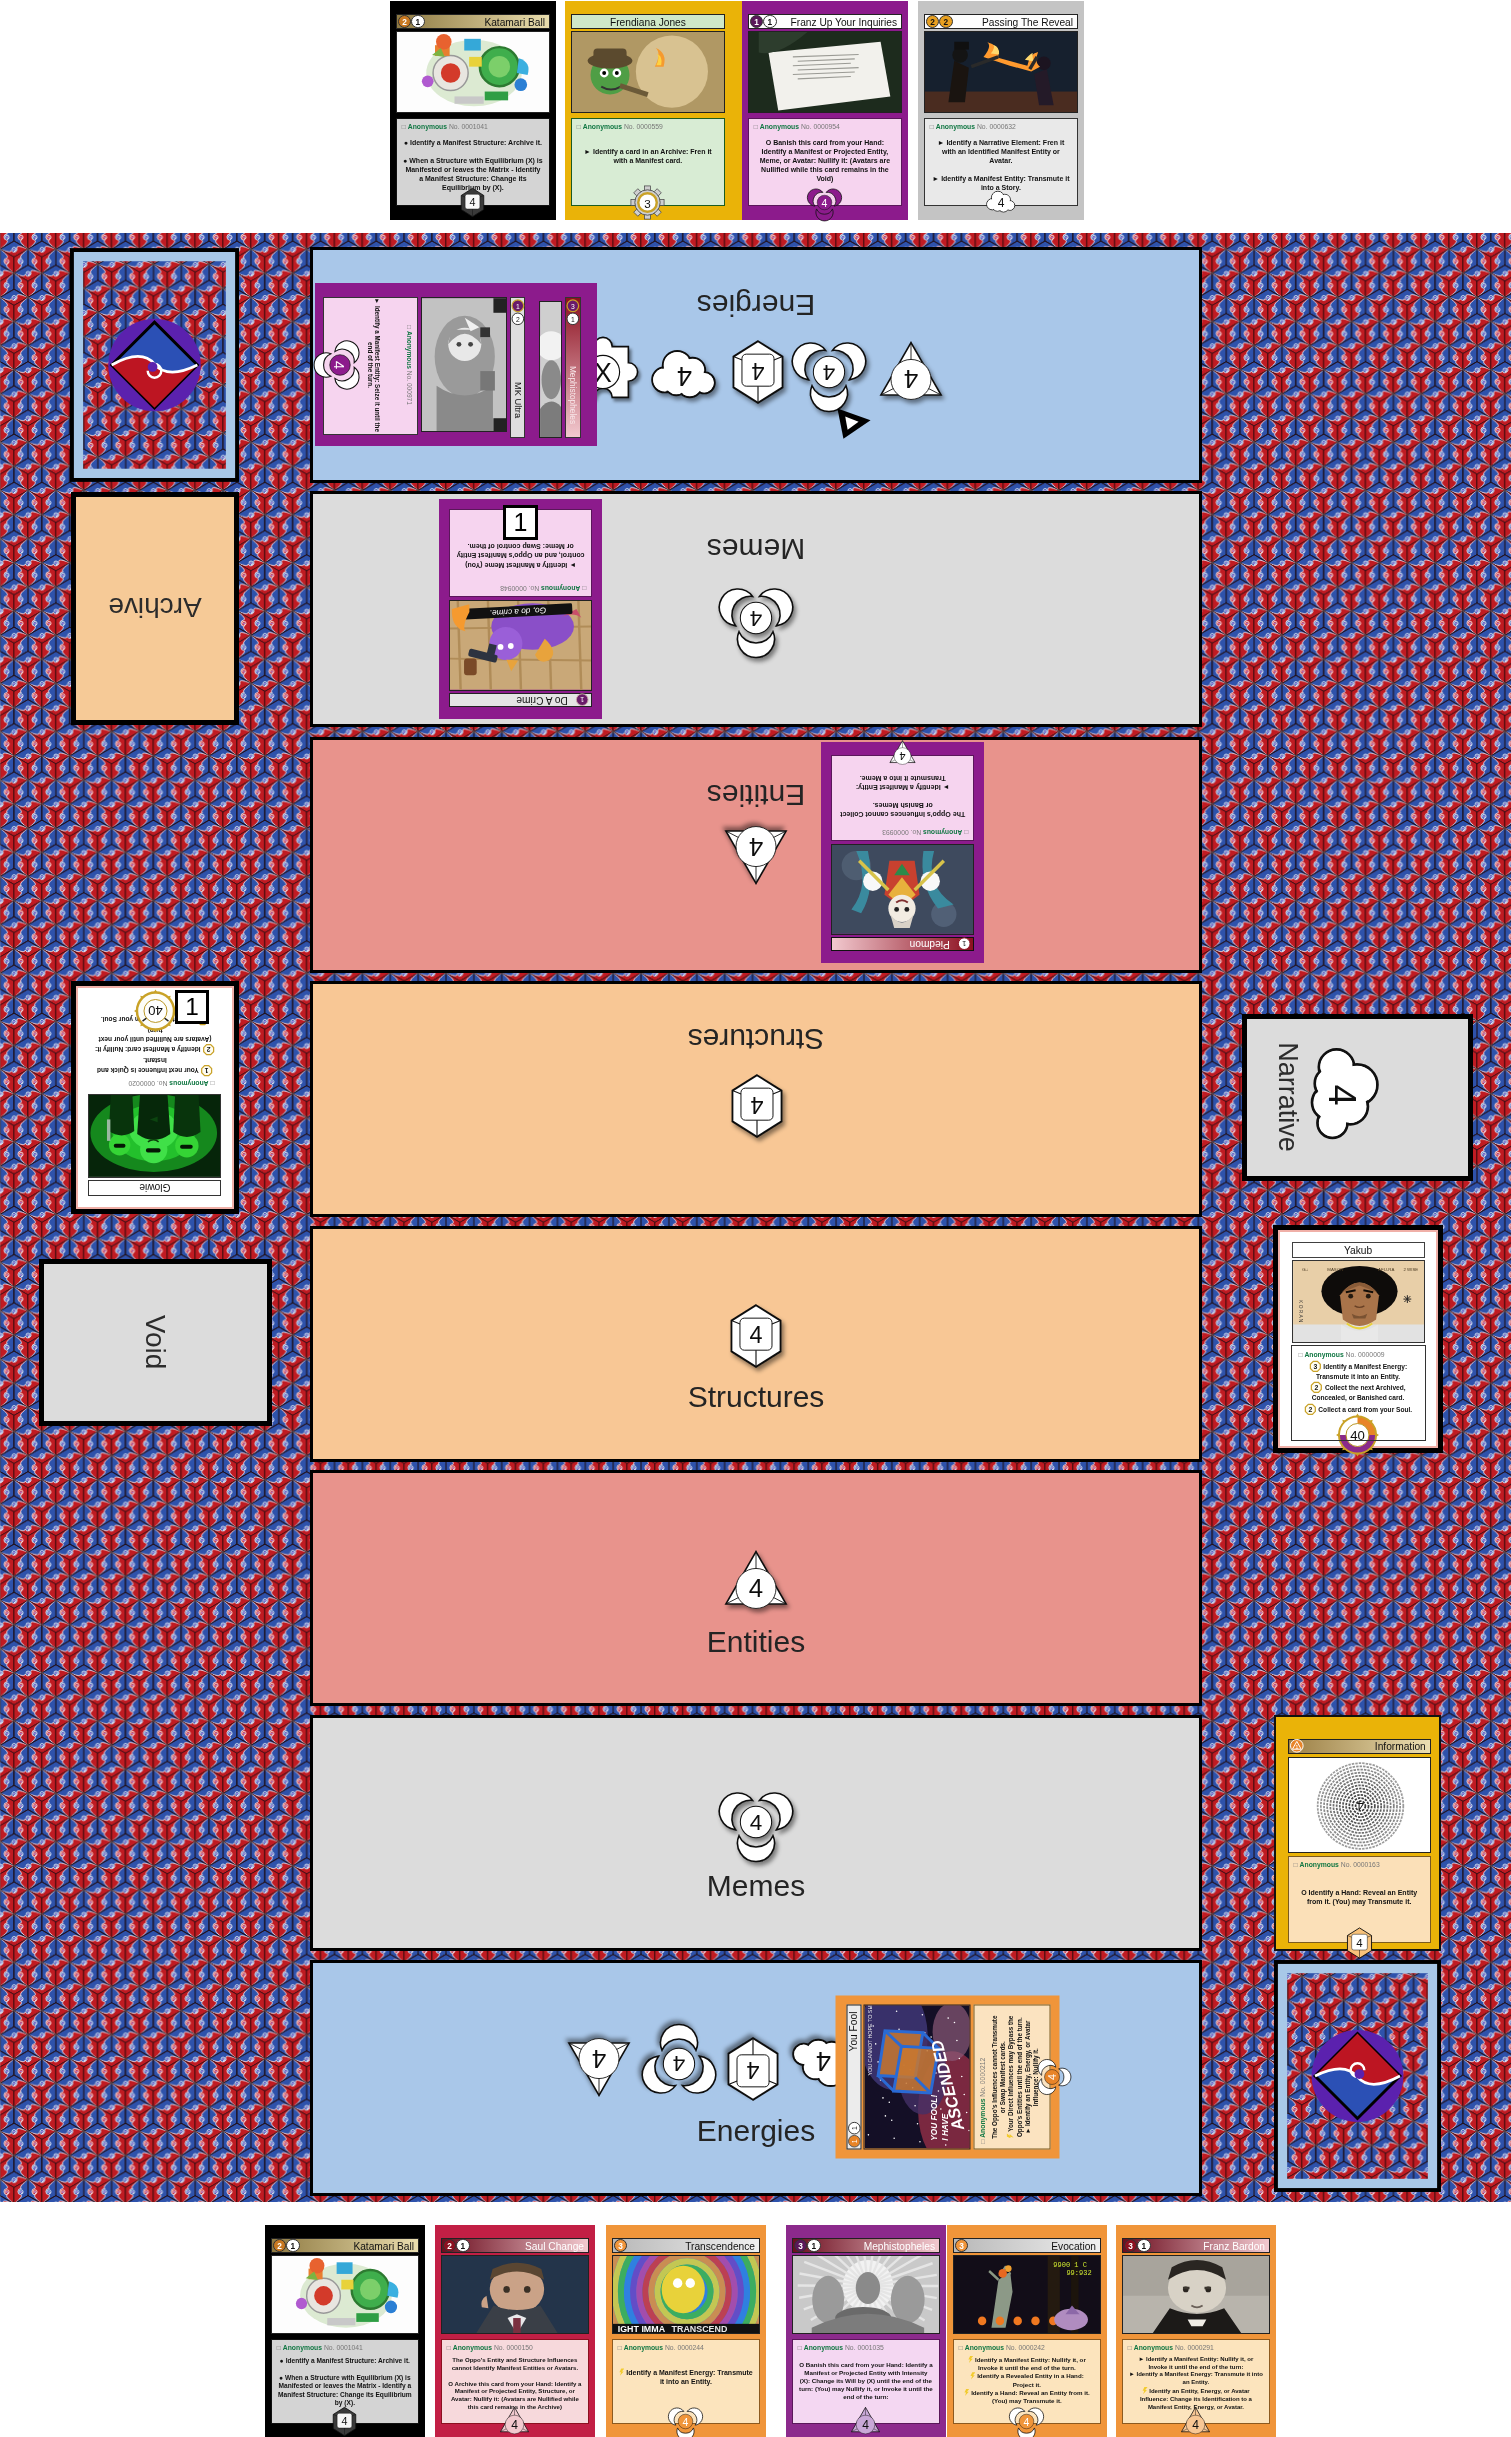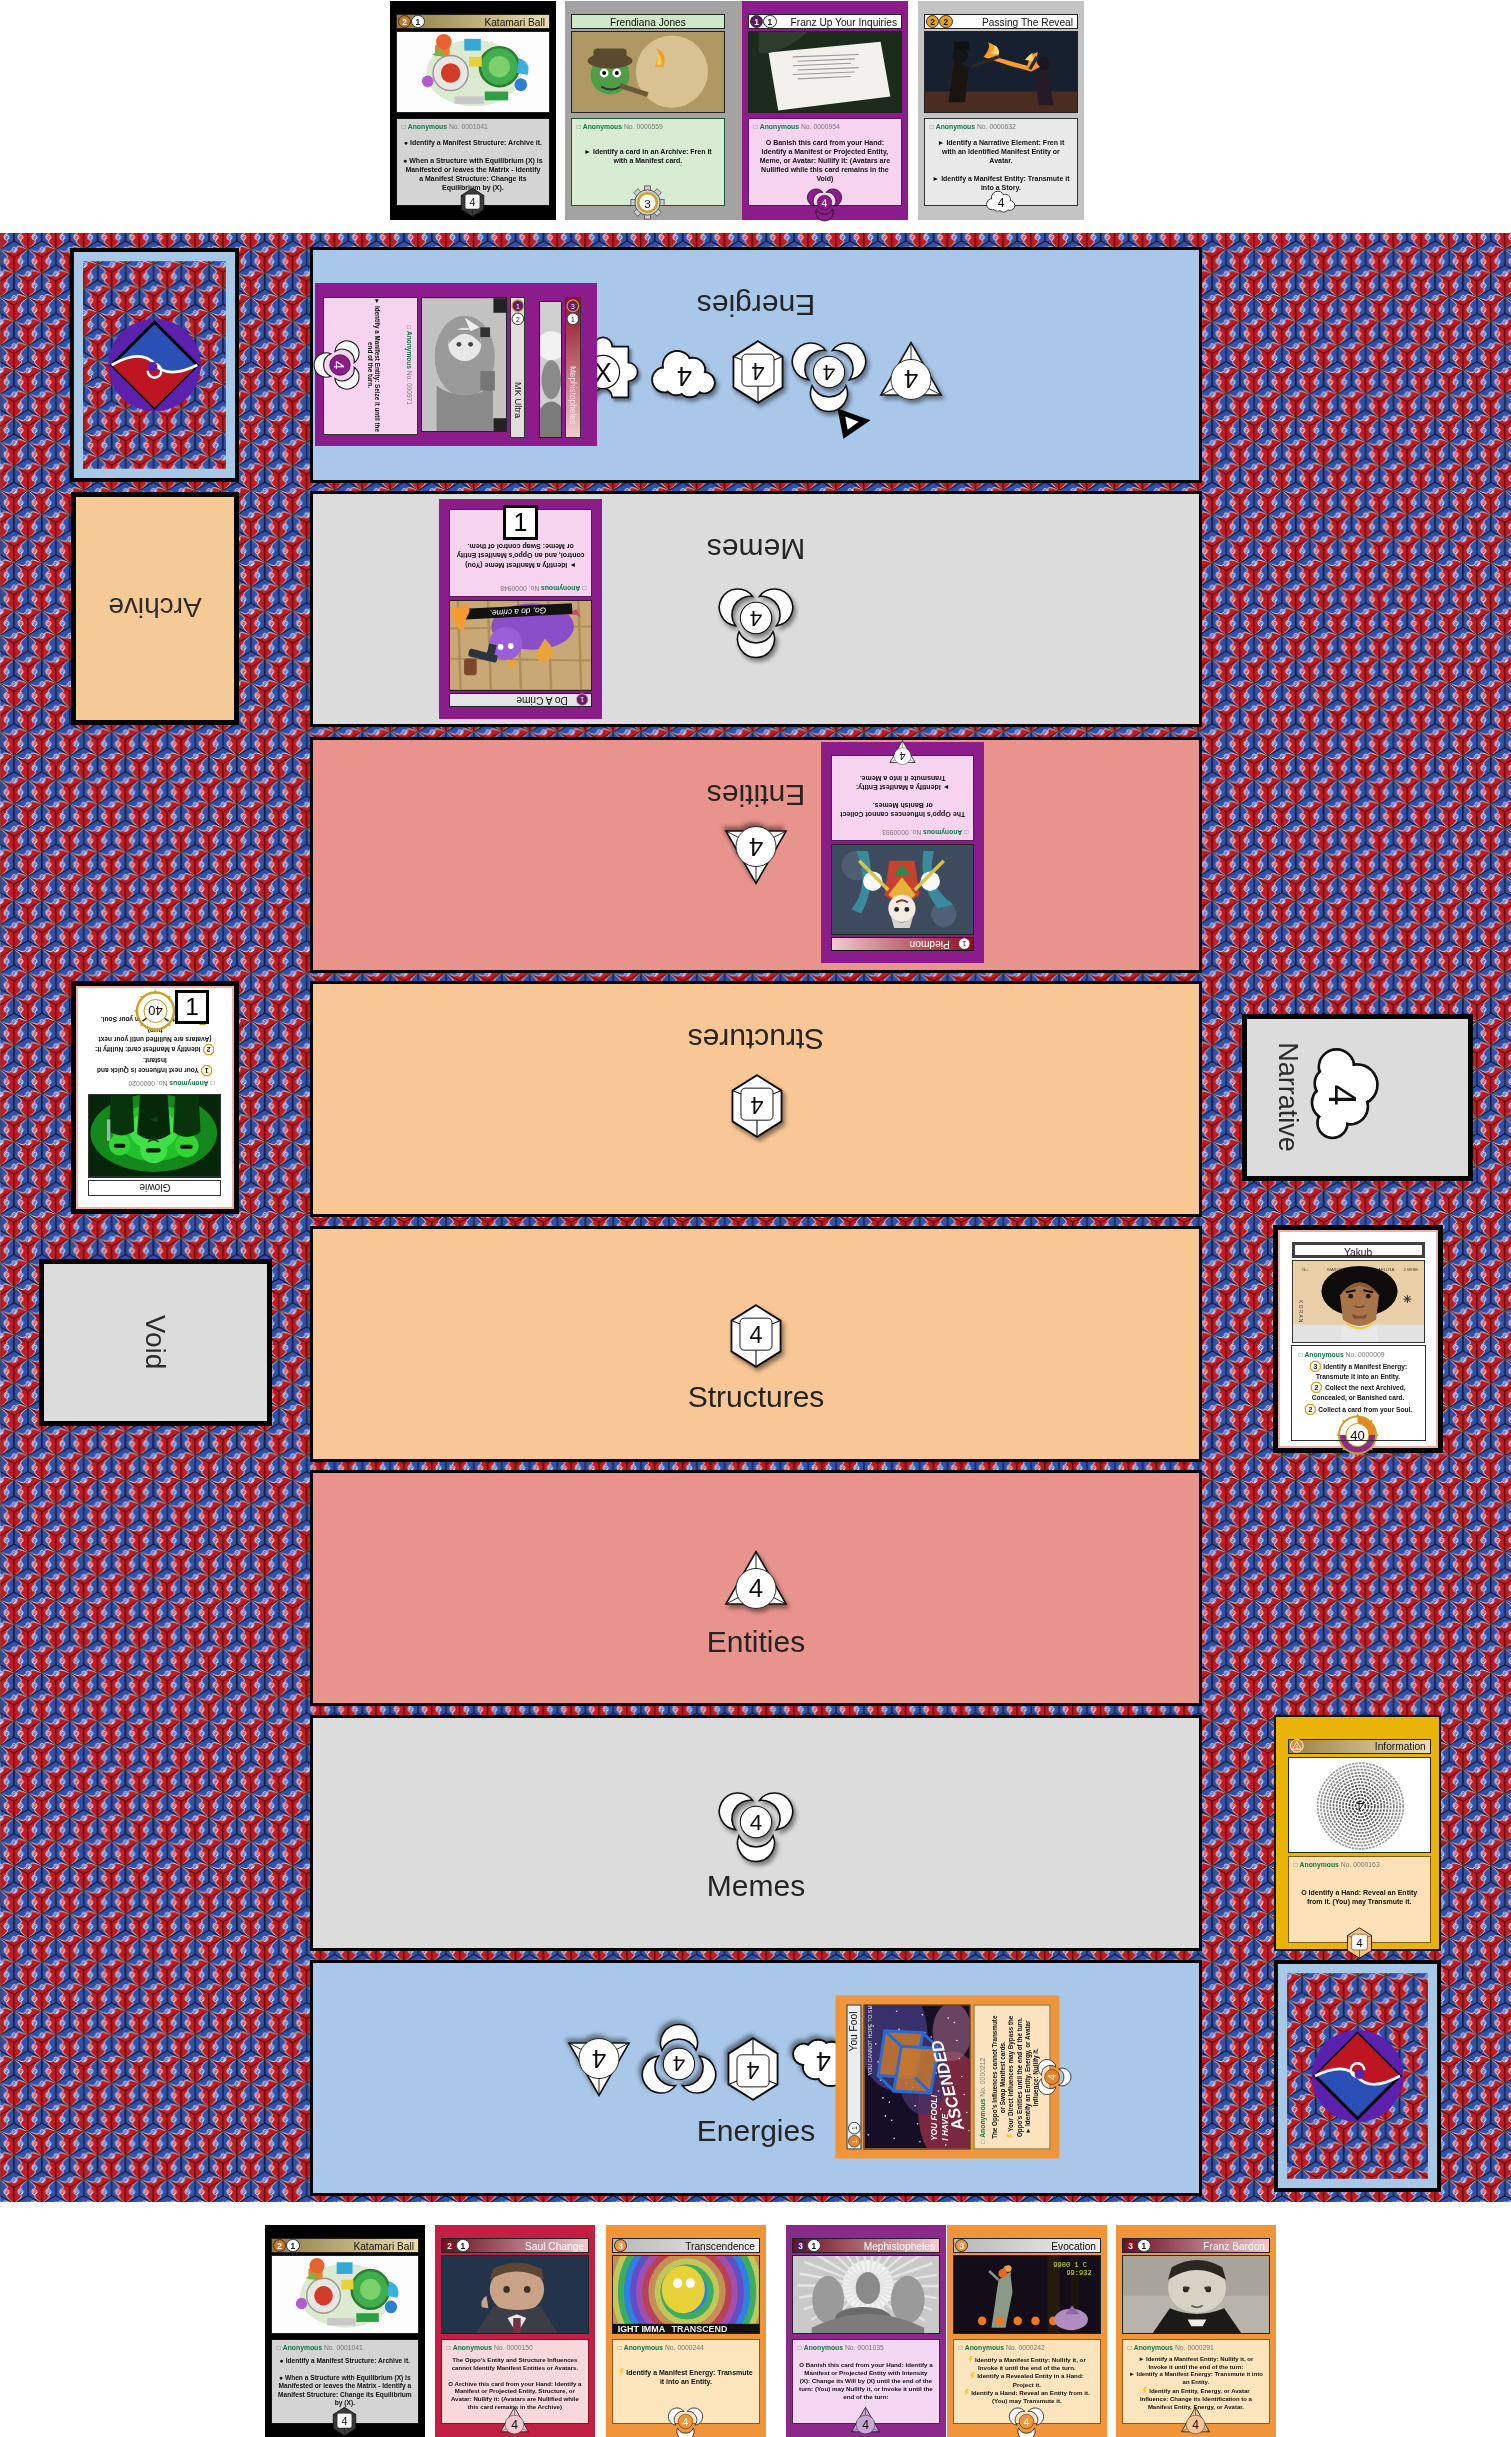--- a/index.html
+++ b/index.html
@@ -691,21 +691,21 @@
         <circle cx="0" cy="0" r="23.56" fill="#fff" stroke="#b8941f" stroke-width="2"></circle>
         <text x="0" y="1" font-size="27" text-anchor="middle" dominant-baseline="central" fill="#111" font-family="Liberation Sans, sans-serif">40</text>
       </g>
     </svg>
   </div>
 
 <div class="abs" style="left:175px;top:990px;width:34px;height:34px;background:#fff;border:3.4px solid #000;text-align:center;font-size:24.4px;line-height:27px;color:#000">1</div>
 
 <div class="card" style="left:1273px;top:1225px;width:170px;height:228px;background:#000">
     <div class="abs" style="left:4.9px;top:4.9px;width:160px;height:218px;background:#fff;border:2px solid #f0b0a8"></div>
-    <div class="abs" style="left:18.5px;top:16.6px;width:133px;height:16.6px;border:3px solid #404040;background:#fff;text-align:center;font-size:10.2px;line-height:15px;color:#111">Yakub</div>
+    <div class="abs" style="left:18.5px;top:16.6px;width:133px;height:16.6px;border:1px solid #404040;background:#fff;text-align:center;font-size:10.2px;line-height:15px;color:#111">Yakub</div>
     <div class="imgbox" style="left:18.5px;top:35px;width:133px;height:83px;border-color:#333"><svg width="133" height="83" viewBox="0 0 272 170">
         <rect width="272" height="170" fill="#e8cfa8"></rect>
         <rect y="130" width="272" height="40" fill="#e2e2e2"></rect>
         <ellipse cx="136" cy="62" rx="78" ry="52" fill="#0e0c0a"></ellipse>
         <path d="M 96,70 q 40,-52 80,0 l -6,50 q -34,26 -68,0 z" fill="#a9744a"></path>
         <path d="M 100,64 q 36,-40 72,0 l -36,-14 z" fill="#8a5c38"></path>
         <circle cx="118" cy="72" r="5" fill="#241a10"></circle>
         <circle cx="154" cy="72" r="5" fill="#241a10"></circle>
         <path d="M 108,64 l 20,-4 M 144,60 l 20,4" stroke="#120d08" stroke-width="4"></path>
         <path d="M 126,92 q 10,6 20,0" stroke="#6a4226" stroke-width="3" fill="none"></path>
@@ -1028,21 +1028,21 @@
         <g transform="translate(0,0) rotate(0)">
           <polygon points="0.0,-29.0 23.1,-14.5 23.1,14.5 0.0,29.0 -23.1,14.5 -23.1,-14.5" fill="#3a3a3a" stroke="#111" stroke-width="1.7"></polygon>
           <path d="M -23.1,-14.5 L 0,-5.2 L 23.1,-14.5 M 0,-5.2 L 0,29.0" stroke="#111" stroke-width="1.0" fill="none"></path>
           <rect x="-15.1" y="-16.8" width="30.2" height="30.2" rx="4.1" fill="#f8f8f8" stroke="#111" stroke-width="0.9"></rect>
           <text x="0" y="-0.58" font-size="22.04" font-family="Liberation Sans, sans-serif" fill="#111" text-anchor="middle" dominant-baseline="central">4</text>
         </g>
       </g>
     </svg>
   </div>
 
-<div class="card" style="left:565px;top:1px;width:180px;height:219px;background:#a3a3a3">
+<div class="card" style="left:565px;top:1px;width:180px;height:219px;background:#eab308">
     <div class="tbar" style="left:5.9px;top:13px;width:154px;height:15px;background:#cfe8c8;color:#111">
       <div style="position:absolute;left:0;right:0;top:50%;transform:translateY(-50%);text-align:center">Frendiana Jones</div>
     </div>
     <div class="imgbox" style="left:5.9px;top:30px;width:154px;height:82px"><svg width="154" height="82" viewBox="0 0 316 168" preserveAspectRatio="none">
         <rect width="316" height="169" fill="#b9a06c"></rect>
         <rect width="316" height="169" fill="#a8905c" opacity="0.5"></rect>
         <circle cx="205" cy="81" r="74" fill="#d8c291"></circle>
         <circle cx="78" cy="88" r="40" fill="#4f9e45"></circle>
         <ellipse cx="78" cy="59" rx="46" ry="16" fill="#5b4a2e"></ellipse>
         <rect x="44" y="34" width="68" height="26" rx="8" fill="#5b4a2e"></rect>

